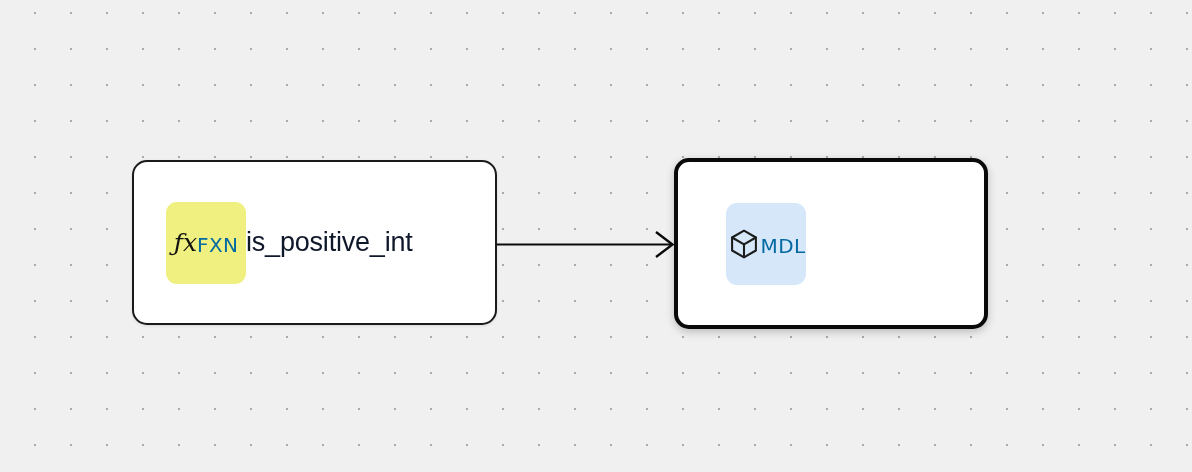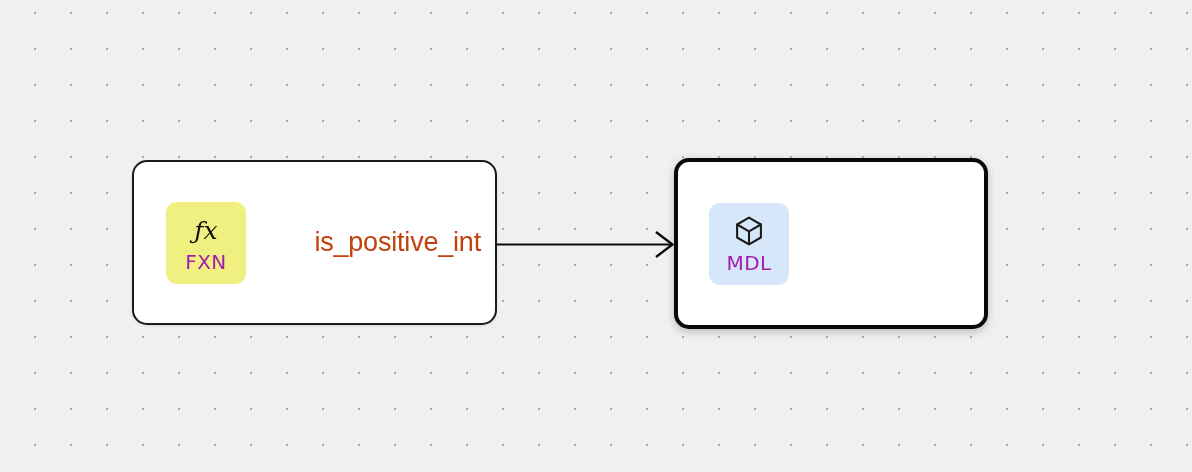--- a/index.html
+++ b/index.html
@@ -55,30 +55,30 @@
     border: 2px solid #1a1a1a;
     box-shadow: 0 1px 3px rgba(0,0,0,0.10);
   }
   .node.mdl {
     left: 674px;
     top: 158px;
     width: 314px;
     height: 171px;
     border: 4px solid #0a0a0a;
     box-shadow: 0 3px 9px rgba(0,0,0,0.22);
+    padding-left: 17px;
   }
 
   
   .badge {
     box-sizing: border-box;
     width: 80px;
     height: 82px;
     border-radius: 11px;
     display: flex;
-    flex-direction: column;
     align-items: center;
     justify-content: center;
     flex: 0 0 auto;
   }
   .node.fn .badge { margin-left: 32px; background: #eff07f; }
   .node.mdl .badge { margin-left: 31px; background: #d6e7fa; }
 
   .badge-glyph {
     display: flex;
     align-items: center;
@@ -89,33 +89,33 @@
   .badge-glyph.fx {
     font-family: "DejaVu Serif", serif;
     font-size: 25px;
     font-style: italic;
     color: #111111;
     letter-spacing: 0px;
   }
   .badge-label {
     font-family: "DejaVu Sans", sans-serif;
     font-size: 20px;
-    color: #a21caf;
+    color: #0369a1;
     letter-spacing: 0.4px;
     margin-top: 5px;
     line-height: 1;
   }
 
   
   .node-title {
     flex: 1 1 auto;
-    text-align: right;
+    text-align: left;
     font-family: "Liberation Sans", sans-serif;
     font-size: 27px;
-    color: #c2410c;
+    color: #0f172a;
     letter-spacing: -0.2px;
     white-space: nowrap;
     padding-right: 14px;
   }
   .node.mdl .node-title { padding-right: 18px; }
 </style>
 </head>
 <body>
 
 <div id="canvas">

